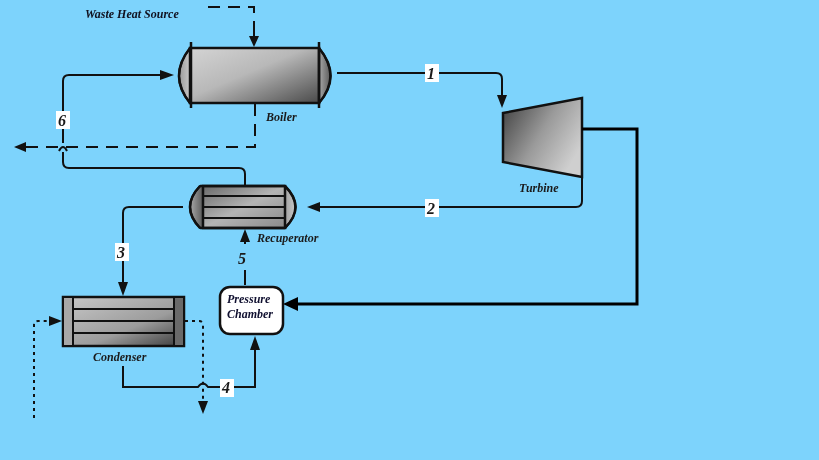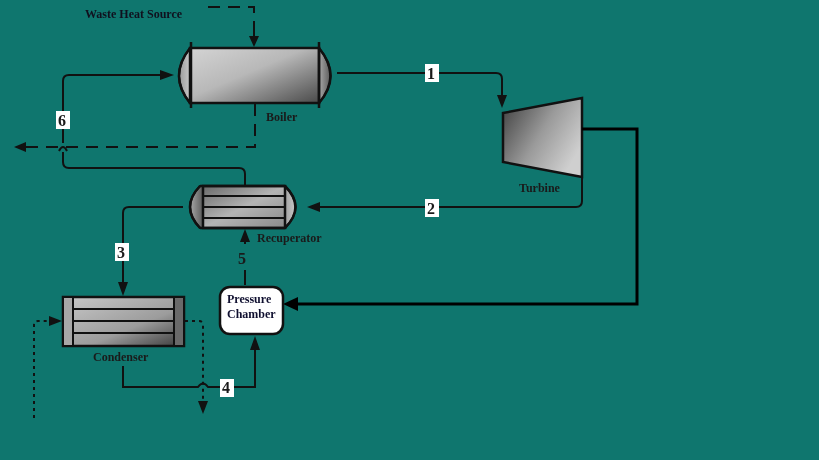--- a/index.html
+++ b/index.html
@@ -1,16 +1,16 @@
 <!DOCTYPE html>
 <html><head>
 <meta charset="utf-8">
 <style>
   html, body { margin: 0; padding: 0; background: #ffffff; }
-  #stage { position: relative; width: 819px; height: 460px; overflow: hidden; background: #0f766e; }
+  #stage { position: relative; width: 819px; height: 460px; overflow: hidden; background: #7dd3fc; font-style: italic; }
   svg { position: absolute; left: 0; top: 0; }
   .lbl { font-family: "Liberation Serif", serif; font-weight: bold; fill: #1a1a1a; }
   .lbl-sm { font-size: 12px; }
   .lbl-num { font-size: 16px; }
   .lbl-src { font-size: 12px; fill: #10101e; }
   .lbl-pc { font-size: 12px; fill: #101030; }
 </style>
 </head>
 <body>
 

